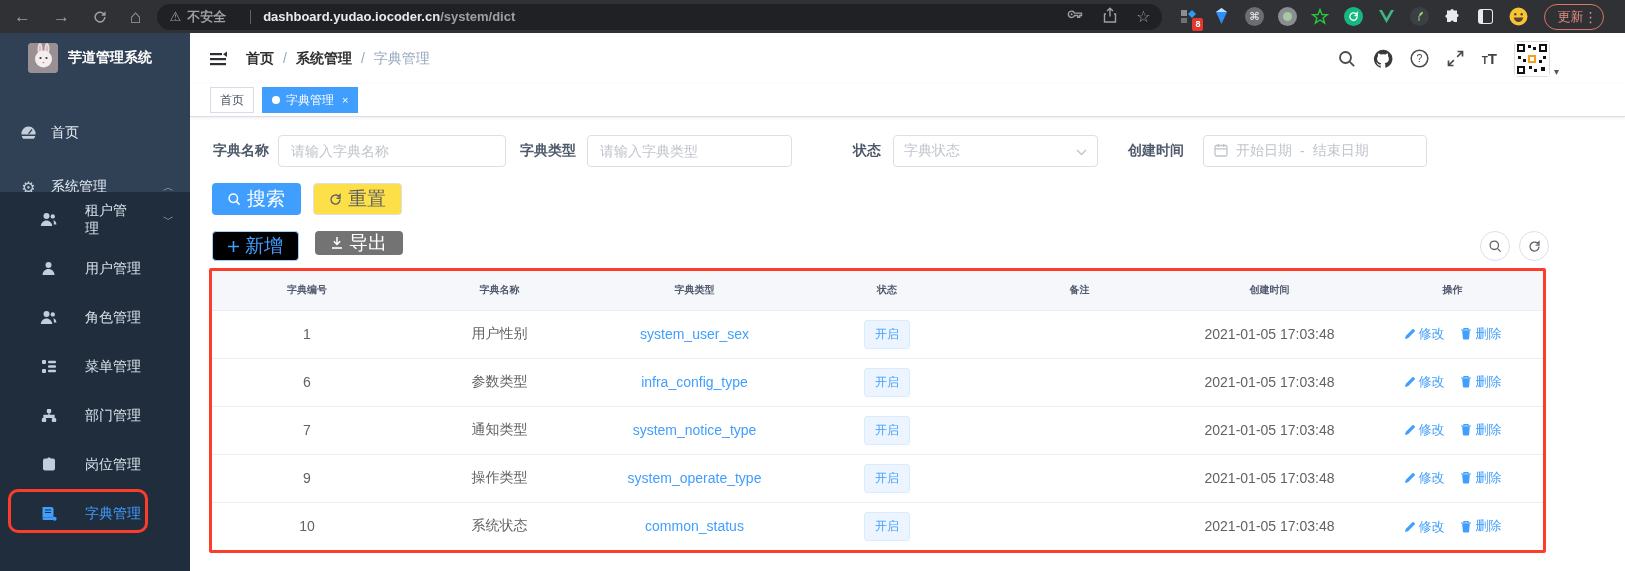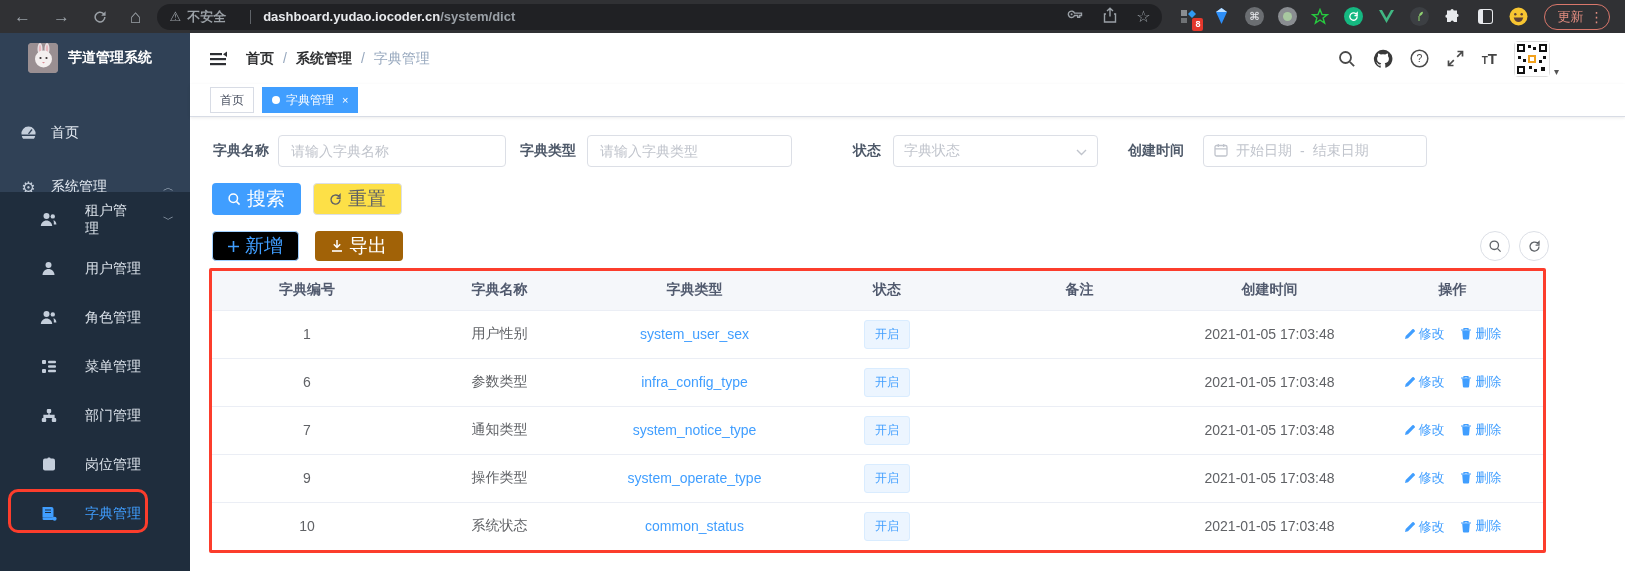--- a/index.html
+++ b/index.html
@@ -21,21 +21,21 @@
   .urlbar .path { color:#9aa0a6; font-weight:bold; }
   .urlbar .spacer { flex:1; }
   .urlbar .right-ic { display:flex; align-items:center; gap:18px; color:#9aa0a6; }
   .ext-row { display:flex; align-items:center; gap:13px; padding:0 10px 0 16px; }
   .ext { width:20px; height:20px; position:relative; display:flex; align-items:center;
          justify-content:center; cursor:pointer; }
   .badge { position:absolute; bottom:-4px; right:-5px; background:#e4382c; color:#fff;
            font-size:9px; line-height:1; padding:2px 3px; border-radius:2px; font-weight:bold; }
   .circ { width:19px; height:19px; border-radius:50%; display:flex; align-items:center;
           justify-content:center; }
-  .update-pill { display:flex; align-items:center; gap:6px; border:1.5px solid #d9776b;
+  .update-pill { display:flex; align-items:center; gap:0; border:1.5px solid #d9776b;
                  color:#e28d80; border-radius:14px; padding:3px 6px 3px 12px; font-size:13px;
                  margin:0 8px 0 6px; cursor:pointer; }
   .update-pill .kebab { font-size:14px; color:#e28d80; }
 
   
   .sidebar { position:absolute; top:33px; left:0; width:190px; height:538px;
              background:#304156; color:#cfd7e2; }
   .logo-row { display:flex; align-items:center; gap:10px; height:50px; padding-left:28px; }
   .logo-img { width:30px; height:30px; border-radius:4px; overflow:hidden; background:#9a8f92; }
   .logo-title { color:#fff; font-weight:bold; font-size:14px; }
@@ -96,30 +96,30 @@
             color:#c0c4cc; background:#fff; cursor:pointer; }
   .f-date .d-sep { color:#c0c4cc; }
 
   .btn-row { position:absolute; top:150px; left:22px; display:flex; gap:12px; }
   .btn { height:32px; border-radius:4px; display:flex; align-items:center; gap:6px;
          padding:0 15px; font-size:19px; cursor:pointer; border:1px solid transparent; }
   .btn-primary { background:#409eff; color:#fff; }
   .btn-default { background:#fde047; color:#606266; border-color:#dcdfe6; }
   .toolbar-row { position:absolute; top:198px; left:22px; display:flex; gap:16px; }
   .btn-plain { background:#000000; color:#409eff; border-color:#a0cfff; height:30px; }
-  .btn-warning { background:#a16207; color:#fff; height:30px; }
+  .btn-warning { background:#737373; color:#fff; height:24px; }
   .round-btns { position:absolute; top:198px; left:1290px; display:flex; gap:9px; }
   .round-btn { width:30px; height:30px; border-radius:50%; border:1px solid #dcdfe6; background:#fff;
                display:flex; align-items:center; justify-content:center; cursor:pointer; }
 
   
   .table-annotation { position:absolute; top:235px; left:19px; width:1337px;
                       border:3px solid #fc3d2c; border-radius:2px; background:#fff; }
   table { width:1331px; border-collapse:collapse; table-layout:fixed; }
-  thead th { background:#f5f7fa; height:39px; font-size:14px; color:#515a6e; font-weight:bold;
+  thead th { background:#f5f7fa; height:39px; font-size:10px; color:#515a6e; font-weight:bold;
              text-align:center; border-bottom:1px solid #ebeef5; }
   tbody td { height:48px; text-align:center; font-size:14px; color:#606266;
              border-bottom:1px solid #ebeef5; }
   tbody tr:last-child td { border-bottom:none; }
   .type-link { color:#409eff; cursor:pointer; text-decoration:none; }
   .status-tag { display:inline-block; background:#ecf5ff; border:1px solid #d9ecff;
                 color:#409eff; border-radius:3px; font-size:12px; padding:5px 10px; }
   .ops a { color:#409eff; font-size:13px; text-decoration:none; cursor:pointer;
            display:inline-flex; align-items:center; gap:3px; }
   .ops a + a { margin-left:12px; }

